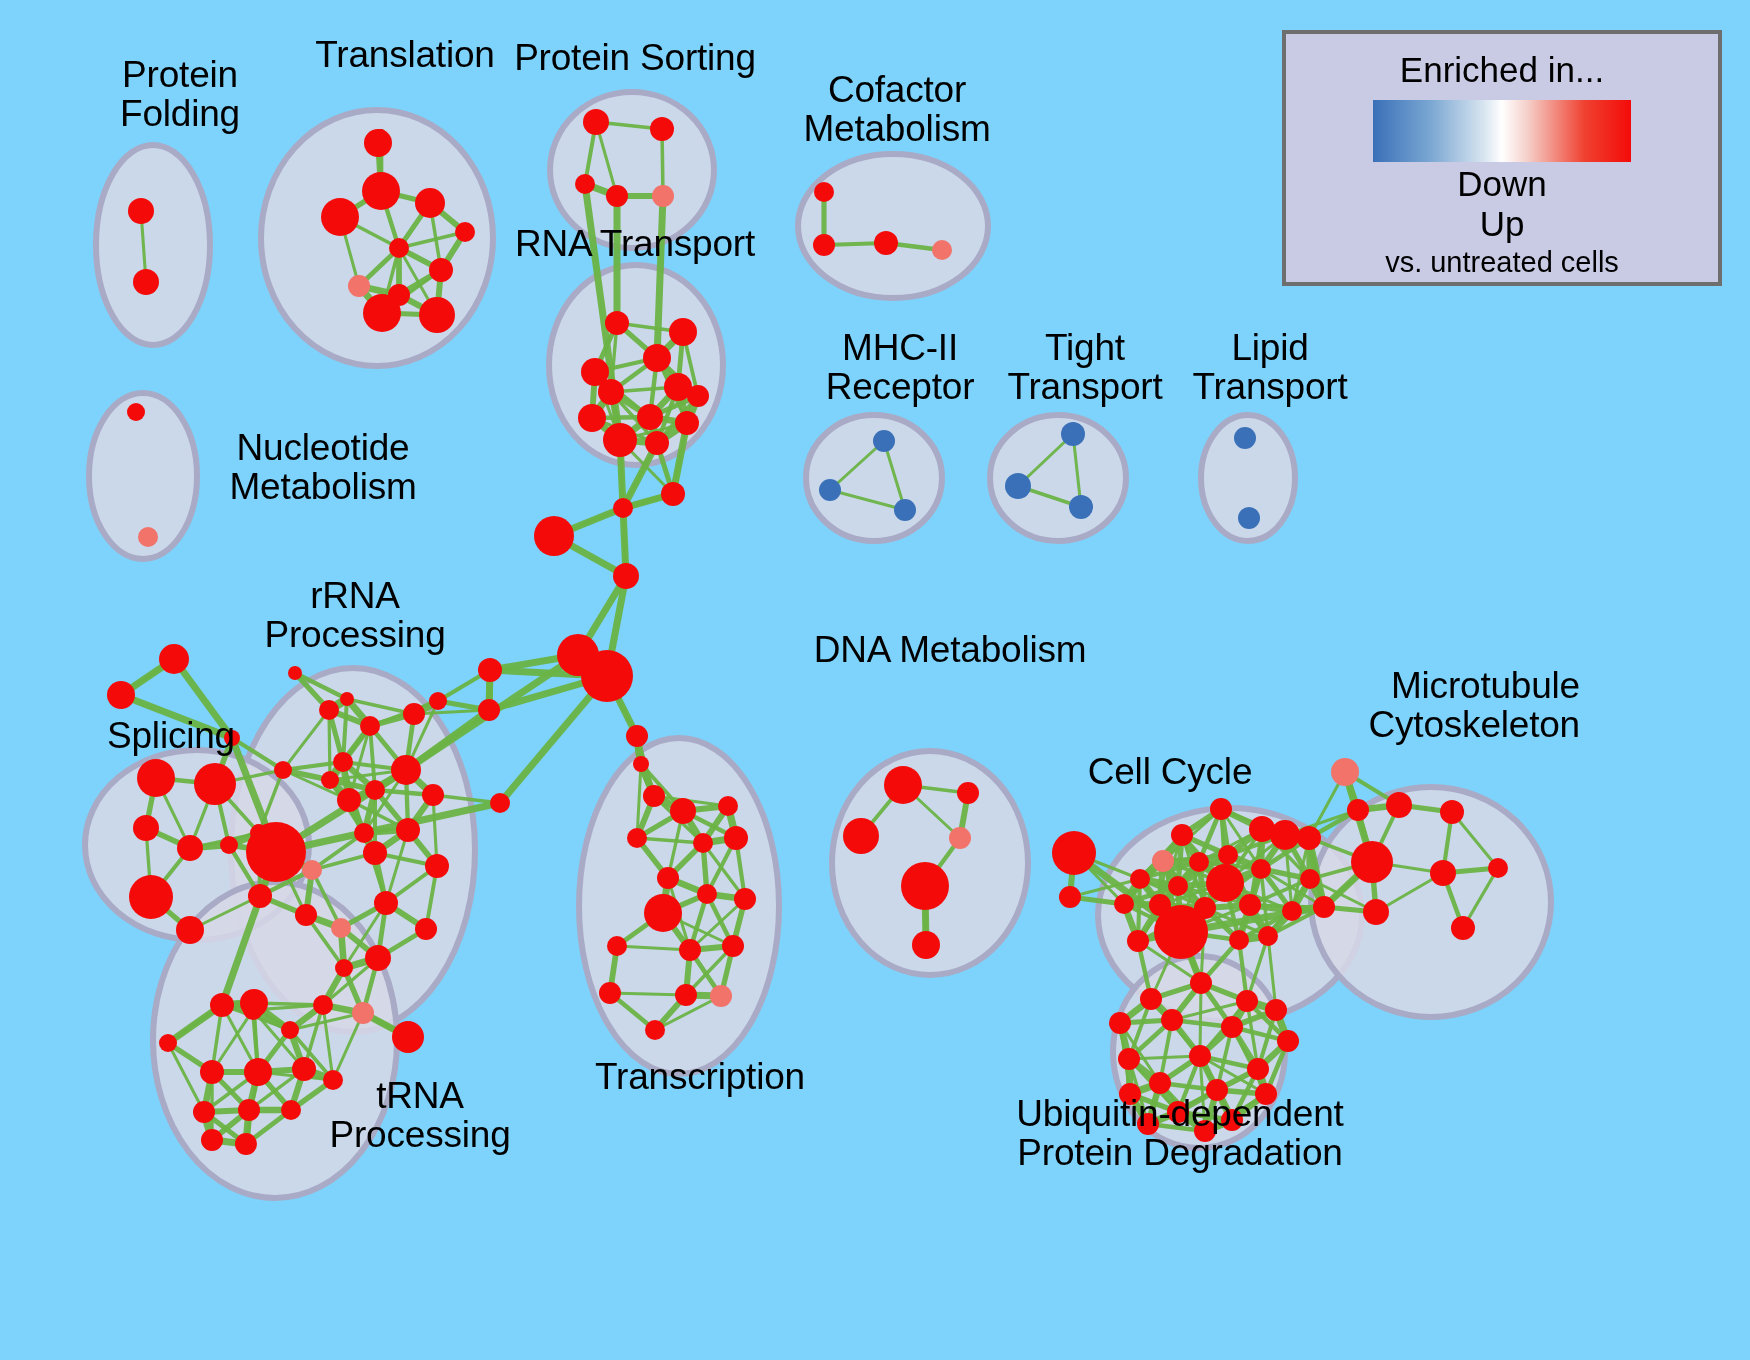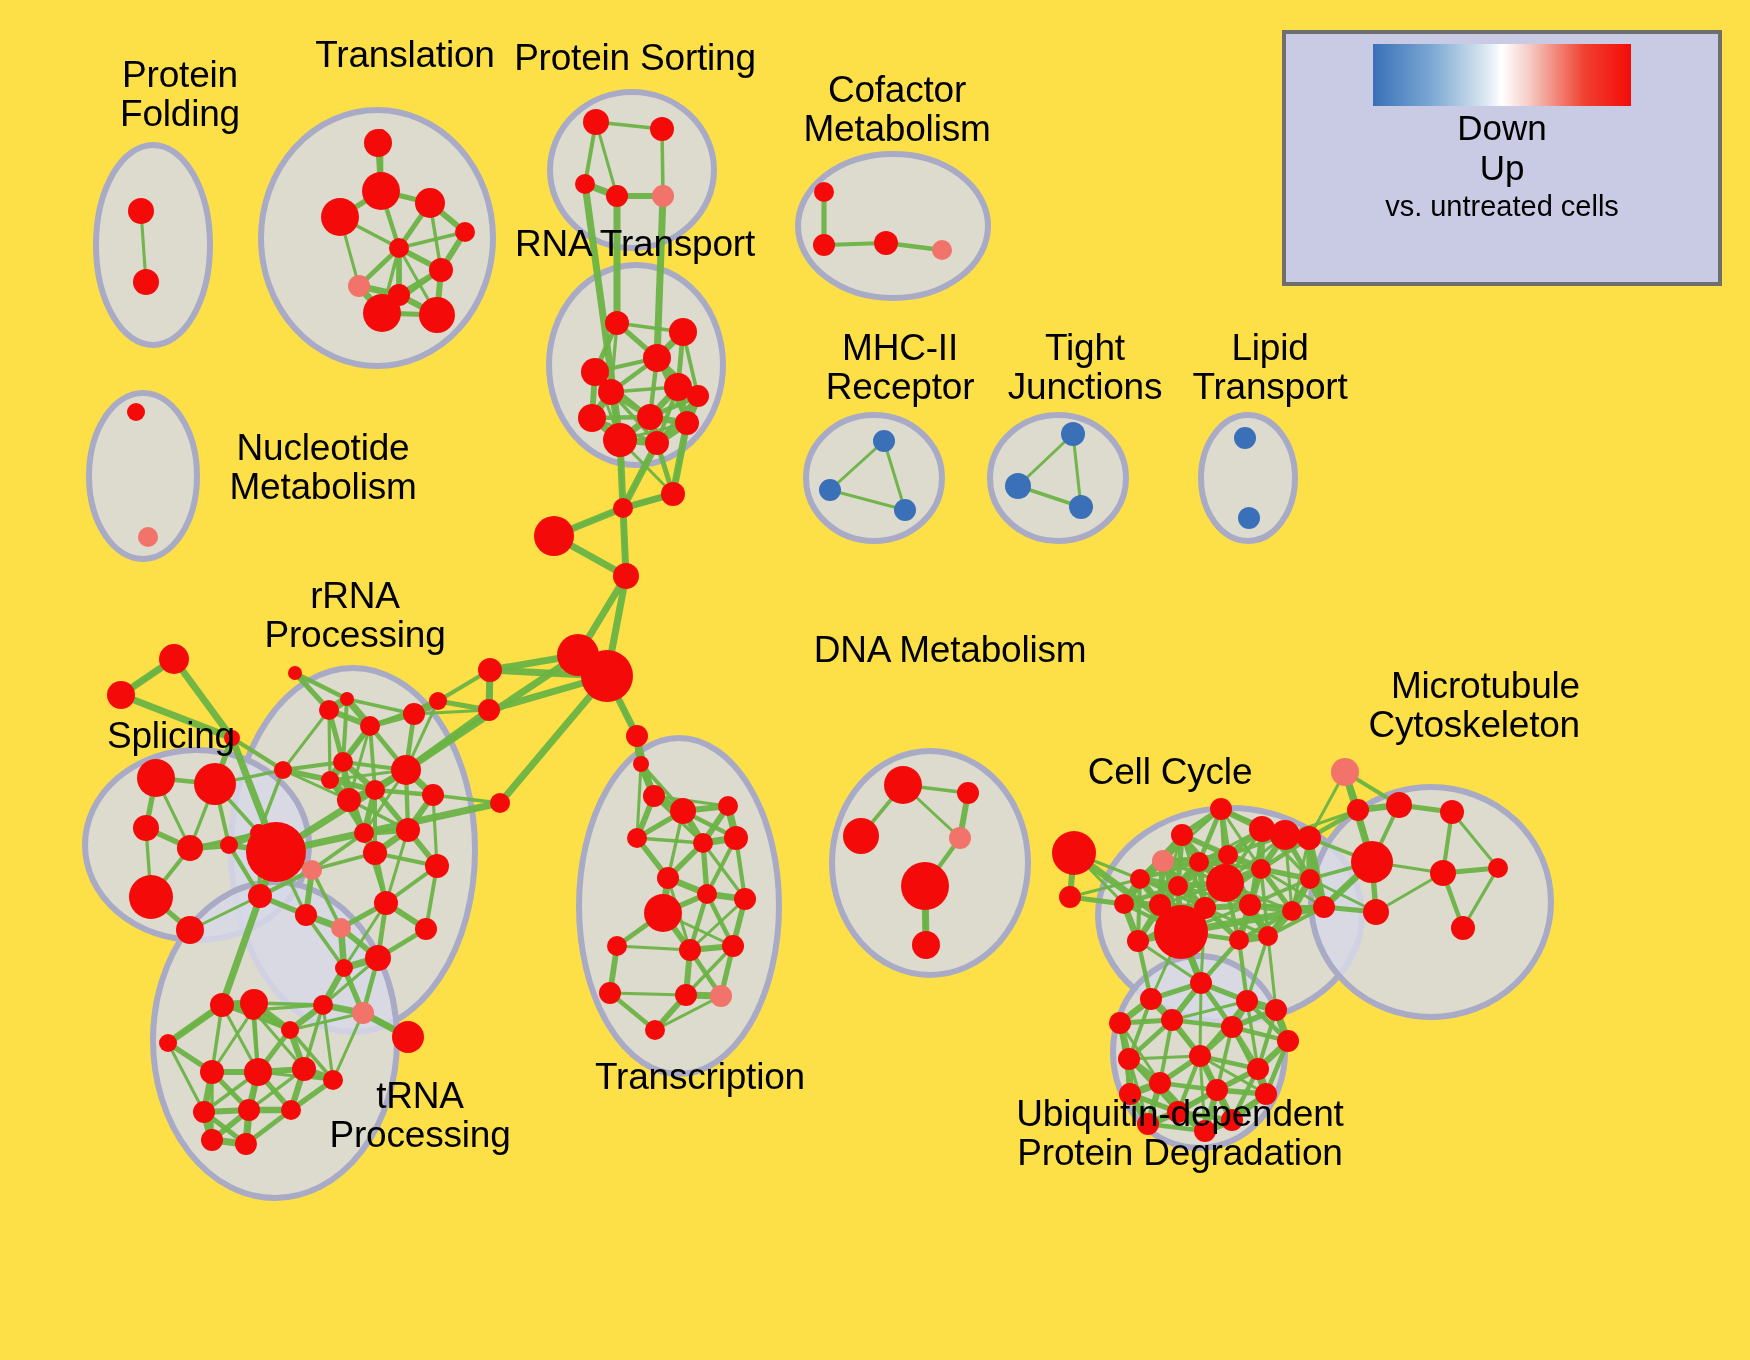--- a/index.html
+++ b/index.html
@@ -5,21 +5,21 @@
   html,body{margin:0;padding:0;}
   body{
     width:1750px;height:1360px;
     background:#ffffff;
     font-family:"Liberation Sans", sans-serif;
     overflow:hidden;
   }
   #stage{
     position:relative;
     width:1750px;height:1360px;
-    background:#fde047;
+    background:#7dd3fc;
     overflow:hidden;
   }
   #netsvg{position:absolute;left:0;top:0;width:1750px;height:1360px;}
   .cl-label{
     position:absolute;
     color:#000;
     font-size:37px;
     line-height:1.06;
     text-align:center;
     white-space:pre-line;
@@ -824,40 +824,41 @@
       <div class="cl-label" style="left: 80px; top: 55px; width: 200px;">Protein
 Folding</div>
       <div class="cl-label" style="left: 280px; top: 35px; width: 250px;">Translation</div>
       <div class="cl-label" style="left: 495px; top: 38px; width: 280px;">Protein Sorting</div>
       <div class="cl-label" style="left: 495px; top: 224px; width: 280px;">RNA Transport</div>
       <div class="cl-label" style="left: 772px; top: 70px; width: 250px;">Cofactor
 Metabolism</div>
       <div class="cl-label" style="left: 790px; top: 328px; width: 220px;">MHC-II
 Receptor</div>
       <div class="cl-label" style="left: 975px; top: 328px; width: 220px;">Tight
-Junctions</div>
+Transport</div>
       <div class="cl-label" style="left: 1160px; top: 328px; width: 220px;">Lipid
 Transport</div>
       <div class="cl-label" style="left: 198px; top: 428px; width: 250px;">Nucleotide
 Metabolism</div>
       <div class="cl-label" style="left: 245px; top: 576px; width: 220px;">rRNA
 Processing</div>
       <div class="cl-label" style="left: 76px; top: 716px; width: 190px;">Splicing</div>
       <div class="cl-label" style="left: 310px; top: 1076px; width: 220px; text-align: center;">tRNA
 Processing</div>
       <div class="cl-label" style="left: 570px; top: 1057px; width: 260px;">Transcription</div>
       <div class="cl-label" style="left: 800px; top: 630px; width: 300px;">DNA Metabolism</div>
       <div class="cl-label" style="left: 1060px; top: 752px; width: 220px;">Cell Cycle</div>
       <div class="cl-label" style="left: 1290px; top: 666px; width: 290px; text-align: right;">Microtubule
 Cytoskeleton</div>
       <div class="cl-label" style="left: 990px; top: 1094px; width: 380px;">Ubiquitin-dependent
 Protein Degradation</div>
     </div>
 
   <div id="legend">
+    <div class="lg-title">Enriched in...</div>
     <div id="lg-bar"></div>
     <div id="lg-ends">
       <span>Down</span>
       <span>Up</span>
     </div>
     <div class="lg-sub">vs. untreated cells</div>
   </div>
 
 </div>
 

